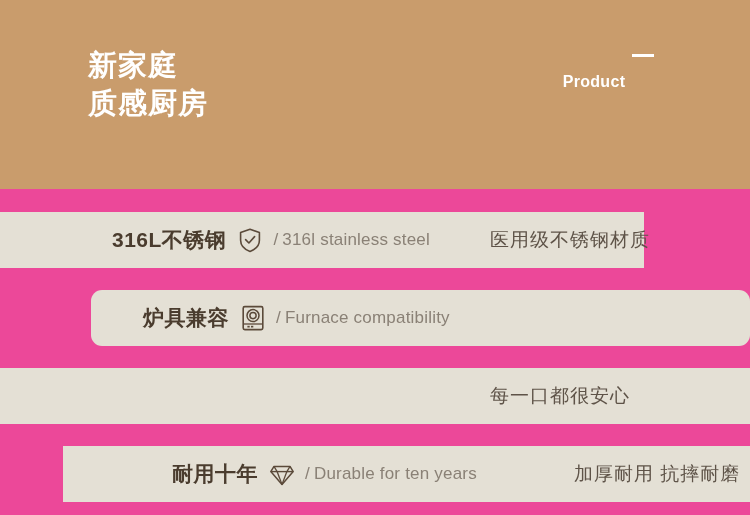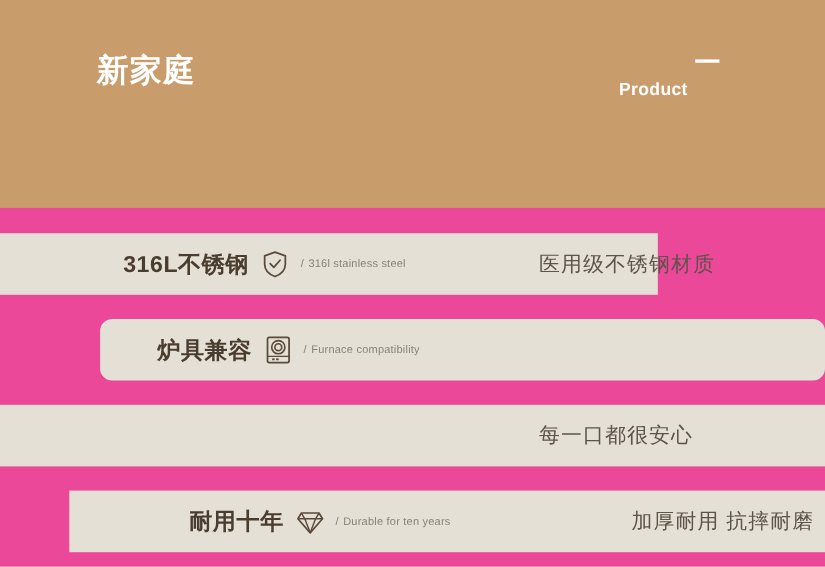--- a/index.html
+++ b/index.html
@@ -67,21 +67,21 @@
     line-height: 21px;
     letter-spacing: 0.3px;
   }
 
   
   .band {
     position: absolute;
     height: 56px;
     background: #E4E0D5;
   }
-  .band-1 { left: 0px;  top: 212px; width: 598px; }
+  .band-1 { left: 0px;  top: 212px; width: 644px; }
   .band-2 { left: 91px; top: 290px; width: 659px; border-radius: 11px; }
   .band-3 { left: 0px;  top: 368px; width: 750px; }
   .band-4 { left: 63px; top: 446px; width: 695px; padding-left: 21px; }
 
   .band-inner {
     position: relative;
     height: 56px;
   }
 
   .feat-left {
@@ -103,21 +103,21 @@
     align-items: center;
     justify-content: center;
     width: 30px;
     height: 30px;
     margin-left: 9px;
     margin-right: 8px;
   }
   .feat-icon svg { display: block; }
   .feat-en {
     color: #8A8176;
-    font-size: 10px;
+    font-size: 17px;
     letter-spacing: 0.2px;
   }
   .feat-en .slash {
     margin-right: 4px;
   }
 
   .feat-desc {
     position: absolute;
     left: 490px;
     top: 0;
@@ -137,20 +137,21 @@
   .row4 .feat-left { left: 88px; }
 </style>
 </head>
 <body>
 
 <div class="page">
 
   <div class="hero">
     <div class="hero-title">
       <span class="line">新家庭</span>
+      <span class="line">质感厨房</span>
     </div>
     <div class="hero-eyebrow">
       <span class="hero-dash"></span>
       <span class="en">Product</span>
     </div>
   </div>
 
   <div class="band band-1 row1">
     <div class="band-inner">
       <div class="feat-left">

